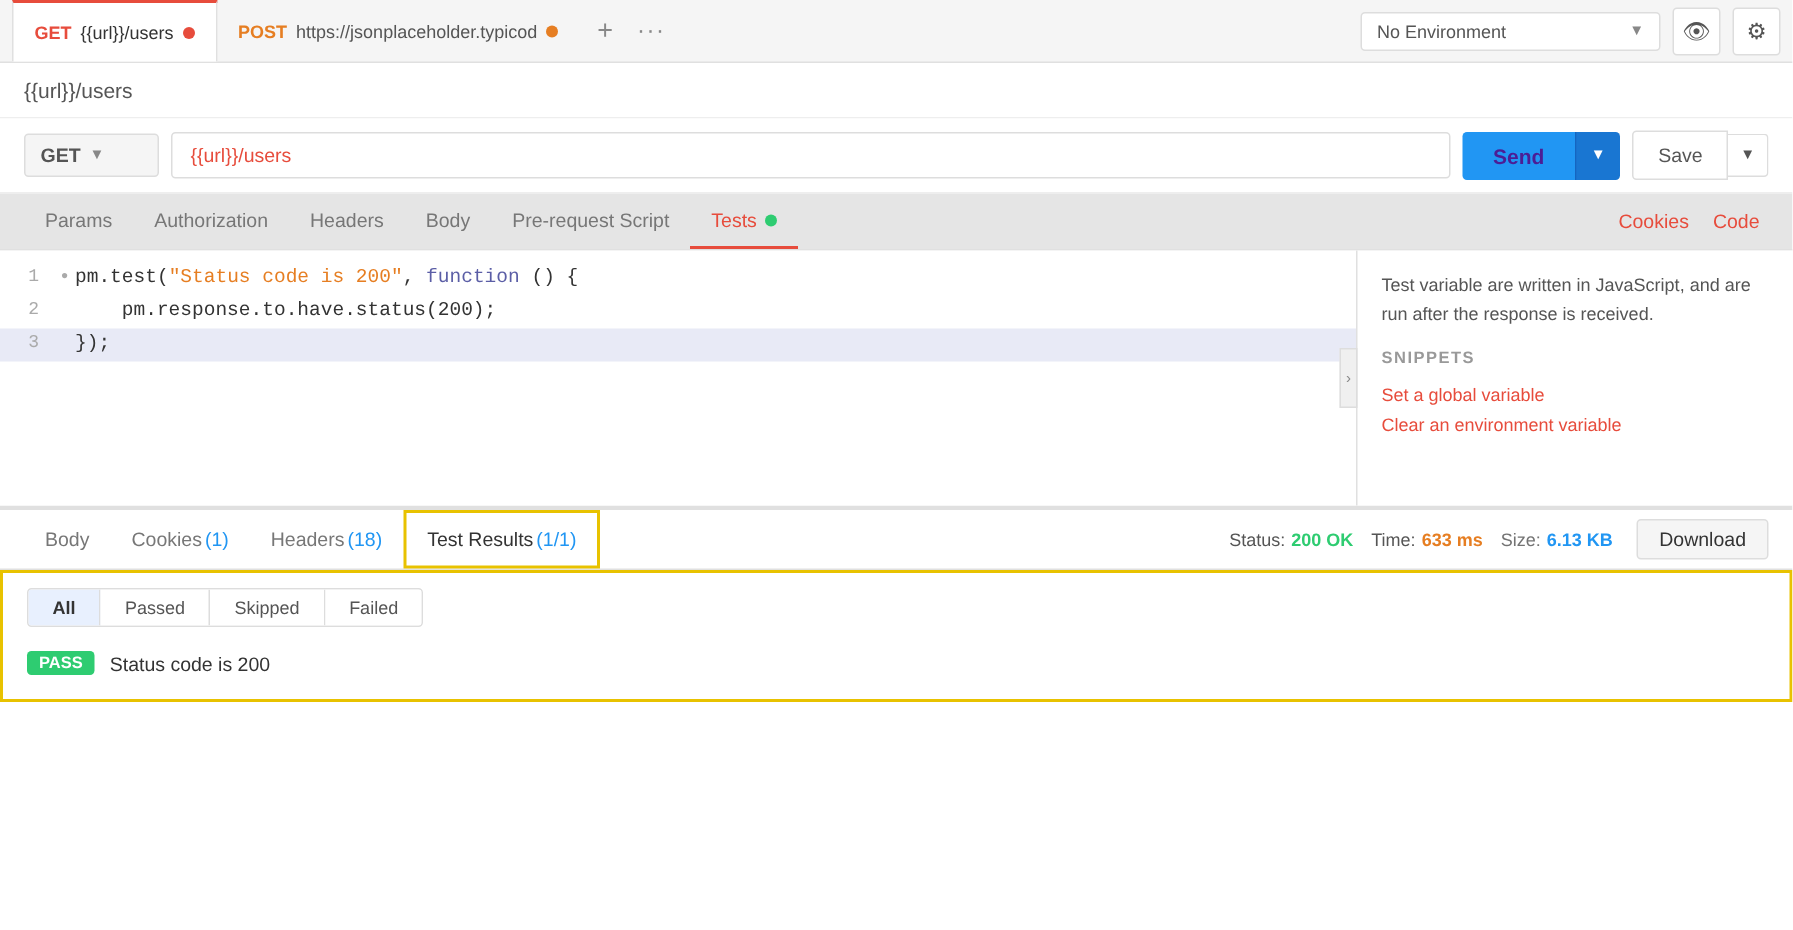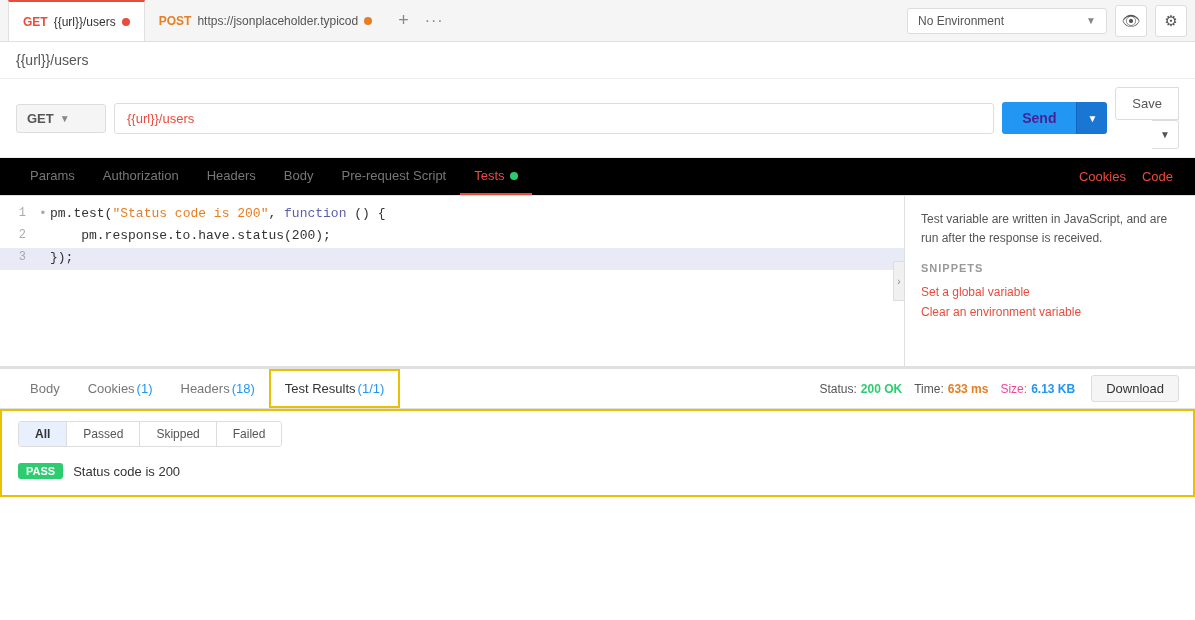--- a/index.html
+++ b/index.html
@@ -45,27 +45,27 @@
 <div style="display:flex; align-items:center; padding:8px 16px; gap:8px; border-bottom:1px solid #eee; background:#fff;">
   <div style="display:flex; align-items:center; background:#f5f5f5; border:1px solid #ddd; border-radius:3px; padding:6px 10px; font-size:13px; font-weight:600; color:#555; cursor:pointer; gap:6px; min-width:90px;">
     <span>GET</span>
     <span style="color:#888; font-size:10px;">▼</span>
   </div>
   <input style="flex: 1 1 0%; border: 1px solid rgb(221, 221, 221); border-radius: 3px; padding: 7px 12px; font-size: 13px; color: rgb(231, 76, 60); background: rgb(255, 255, 255); outline: none;" value="{{url}}/users" readonly="">
   <div style="display:flex; align-items:stretch;">
     <button style="background:#2196F3; color:#4c1d95; border:none; padding:8px 20px; font-size:14px; font-weight:600; cursor:pointer; border-radius:3px 0 0 3px;">Send</button>
     <button style="background:#1976D2; color:#fff; border:none; padding:8px 10px; cursor:pointer; border-radius:0 3px 3px 0; border-left:1px solid #1565C0; font-size:10px;">▼</button>
   </div>
-  <div style="display:flex; align-items:flex-end;flex-direction:column;">
+  <div style="display:flex; align-items:center;">
     <button style="background:#fff; color:#555; border:1px solid #ddd; padding:8px 16px; font-size:13px; cursor:pointer; border-radius:3px 0 0 3px;">Save</button>
     <button style="background:#fff; color:#555; border:1px solid #ddd; border-left:none; padding:8px 8px; cursor:pointer; border-radius:0 3px 3px 0; font-size:10px;">▼</button>
   </div>
 </div>
 
-<div style="display:flex; align-items:center; padding:0 16px; border-bottom:1px solid #e0e0e0; background:#000000;">
+<div style="display:flex; align-items:center; padding:0 16px; border-bottom:1px solid #e0e0e0; background:#e5e5e5;">
   <div style="padding:10px 14px; font-size:13px; color:#777; cursor:pointer; border-bottom:2px solid transparent;">Params</div>
   <div style="padding:10px 14px; font-size:13px; color:#777; cursor:pointer; border-bottom:2px solid transparent;">Authorization</div>
   <div style="padding:10px 14px; font-size:13px; color:#777; cursor:pointer; border-bottom:2px solid transparent;">Headers</div>
   <div style="padding:10px 14px; font-size:13px; color:#777; cursor:pointer; border-bottom:2px solid transparent;">Body</div>
   <div style="padding:10px 14px; font-size:13px; color:#777; cursor:pointer; border-bottom:2px solid transparent;">Pre-request Script</div>
   <div style="padding:10px 14px; font-size:13px; color:#e74c3c; cursor:pointer; border-bottom:2px solid #e74c3c; display:flex; align-items:center; gap:5px;">
     <span>Tests</span>
     <span style="width:8px;height:8px;border-radius:50%;background:#2ecc71;display:inline-block;"></span>
   </div>
   <div style="margin-left:auto; display:flex; gap:4px;">
@@ -124,21 +124,21 @@
     <div style="padding:0 14px; font-size:13px; color:#333; font-weight:500; cursor:pointer; height:100%; display:flex; align-items:center; gap:2px; border:2px solid #e8c200;">
       <span>Test Results</span>
       <span style="color:#2196F3;">(1/1)</span>
     </div>
 
     <div style="display:flex; align-items:center; margin-left:auto; gap:4px; font-size:12px;justify-content:flex-end;">
       <span style="color:#555;">Status:</span>
       <span style="color:#2ecc71; font-weight:600;">200 OK</span>
       <span style="color:#555; margin-left:8px;">Time:</span>
       <span style="color:#e67e22; font-weight:600;">633 ms</span>
-      <span style="color:#ec4899; margin-left:8px;">Size:</span>
+      <span style="color:#737373; margin-left:8px;">Size:</span>
       <span style="color:#2196F3; font-weight:600;">6.13 KB</span>
       <button style="background:#f5f5f5; border:1px solid #ddd; border-radius:3px; padding:5px 14px; font-size:13px; color:#333; cursor:pointer; margin-left:12px;">Download</button>
     </div>
   </div>
 
   <div style="padding:10px 16px; border:2px solid #e8c200; margin:0; background:#fff;">
 
     <div style="display:flex; gap:0; margin-bottom:10px; border:1px solid #ddd; border-radius:3px; overflow:hidden; width:fit-content;">
       <div style="padding:5px 16px; font-size:12px; color:#333; cursor:pointer; background:#e8f0fe; font-weight:600; border-right:1px solid #ddd;">All</div>
       <div style="padding:5px 16px; font-size:12px; color:#555; cursor:pointer; background:#fff; border-right:1px solid #ddd;">Passed</div>

